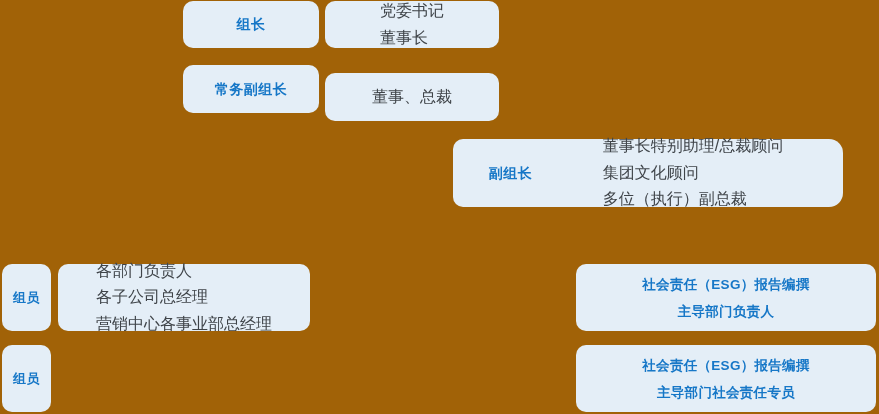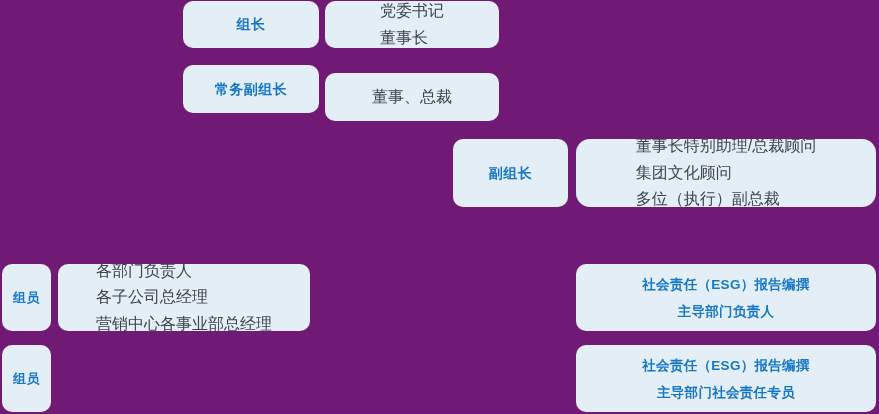--- a/index.html
+++ b/index.html
@@ -9,21 +9,21 @@
   body {
     width: 879px;
     height: 414px;
     overflow: hidden;
     font-family: "Liberation Sans", "DejaVu Sans", sans-serif;
   }
   #chart-root {
     position: relative;
     width: 879px;
     height: 414px;
-    background: #701a75;
+    background: #a16207;
   }
   .node {
     position: absolute;
     background: #e4eef7;
     border-radius: 10px;
     box-sizing: border-box;
     display: flex;
     flex-direction: column;
     align-items: center;
     justify-content: center;
@@ -88,21 +88,21 @@
   </div>
   <div class="node" style="left: 325px; top: 65px; width: 174px; height: 48px; align-items: center; margin-top: 8px;">
     <div class="detail-block">
       <span class="detail-text">董事、总裁</span>
     </div>
   </div>
 
   <div class="node" style="left:453px; top:139px; width:115px; height:68px;">
     <span class="role-label">副组长</span>
   </div>
-  <div class="node" style="left: 576px; top: 139px; width: 300px; height: 68px; align-items: center; border-radius: 14px;">
+  <div class="node" style="left: 543px; top: 139px; width: 300px; height: 68px; align-items: center; border-radius: 14px;">
     <div class="detail-block">
       <span class="detail-text">董事长特别助理/总裁顾问</span>
       <span class="detail-text">集团文化顾问</span>
       <span class="detail-text">多位（执行）副总裁</span>
     </div>
   </div>
 
   <div class="node" style="left:2px; top:264px; width:49px; height:67px;">
     <span class="role-label small">组员</span>
   </div>

